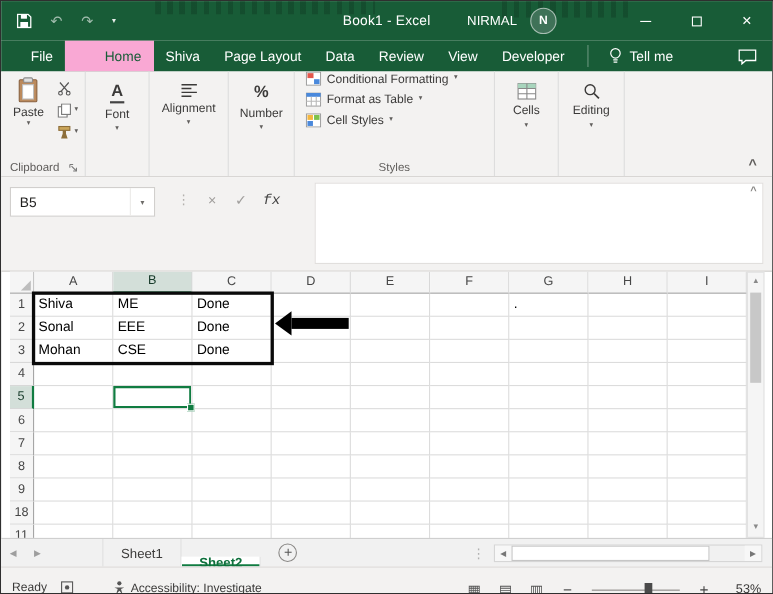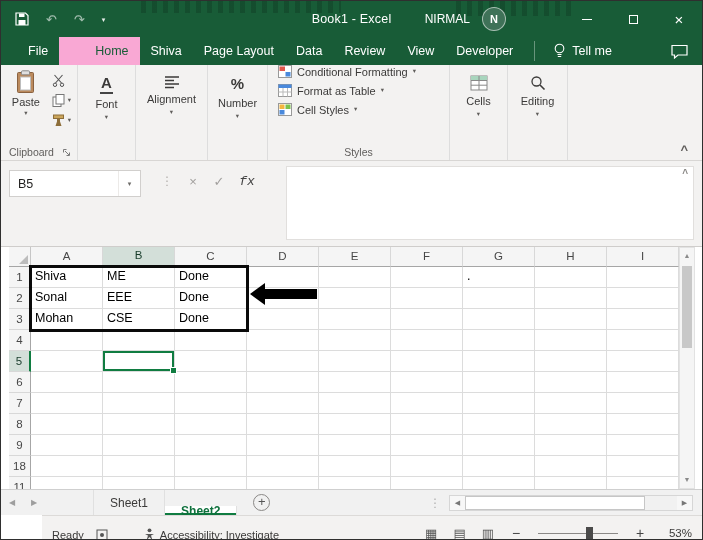--- a/index.html
+++ b/index.html
@@ -92,21 +92,21 @@
   .stab { display:flex; align-items:center; padding:0 16px; border-right:1px solid #e0e0e0; margin-bottom:0; }
   .stab.first { margin-left:48px; border-left:1px solid #e0e0e0; }
   .stab.active { background:#fff; color:#0e703c; font-weight:700; box-shadow:inset 0 -2px 0 #107c41;margin-top:16px; }
   .addsheet { align-self:center; margin-left:16px; width:17px; height:17px; border:1px solid #8a8886; border-radius:50%; color:#555; font-size:13px; line-height:14px; text-align:center; }
   .tab-dots { margin-left:auto; align-self:center; color:#b0b0b0; font-size:12px; }
   .hscroll { align-self:center; display:flex; align-items:center; height:16px; margin:0 9px 0 8px; border:1px solid #d6d6d6; background:#f1f1f1; }
   .hs-btn { width:15px; height:14px; display:flex; align-items:center; justify-content:center; font-size:7px; color:#777; background:#f7f7f7; }
   .hs-track { width:212px; height:14px; position:relative; }
   .hs-thumb { position:absolute; left:0; top:0; width:180px; height:14px; background:#fff; border:1px solid #c6c6c6; }
   
-  .statusbar { position:absolute; top:514px; left:0; right:0; height:26px; background:#f3f2f1; border-top:1px solid #dcdad8; display:flex; align-items:flex-end; padding:0 10px; font-size:11px; color:#3b3a39; gap:12px;margin-left:41px; }
+  .statusbar { position:absolute; top:514px; left:0; right:0; height:26px; background:#f3f2f1; border-top:1px solid #dcdad8; display:flex; align-items:flex-start; padding:12px 10px; font-size:11px; color:#3b3a39; gap:12px; }
   .st-acc { display:flex; align-items:center; gap:5px; margin-left:24px; }
   .st-right { margin-left:auto; display:flex; align-items:center; gap:16px; }
   .view-btn { font-size:13px; color:#555; line-height:1; }
   .zoom-btn { font-size:14px; color:#444; width:12px; text-align:center; }
   .zoom-slider { width:80px; height:13px; position:relative; }
   .zoom-slider::before { content:""; position:absolute; left:0; right:0; top:6px; height:1px; background:#8a8886; }
   .zoom-thumb { position:absolute; left:60%; top:0; width:7px; height:13px; background:#4a4a4a; }
   .zoom-pct { font-size:11.5px; min-width:30px; text-align:right; }
   svg { display:block; }
 </style>

